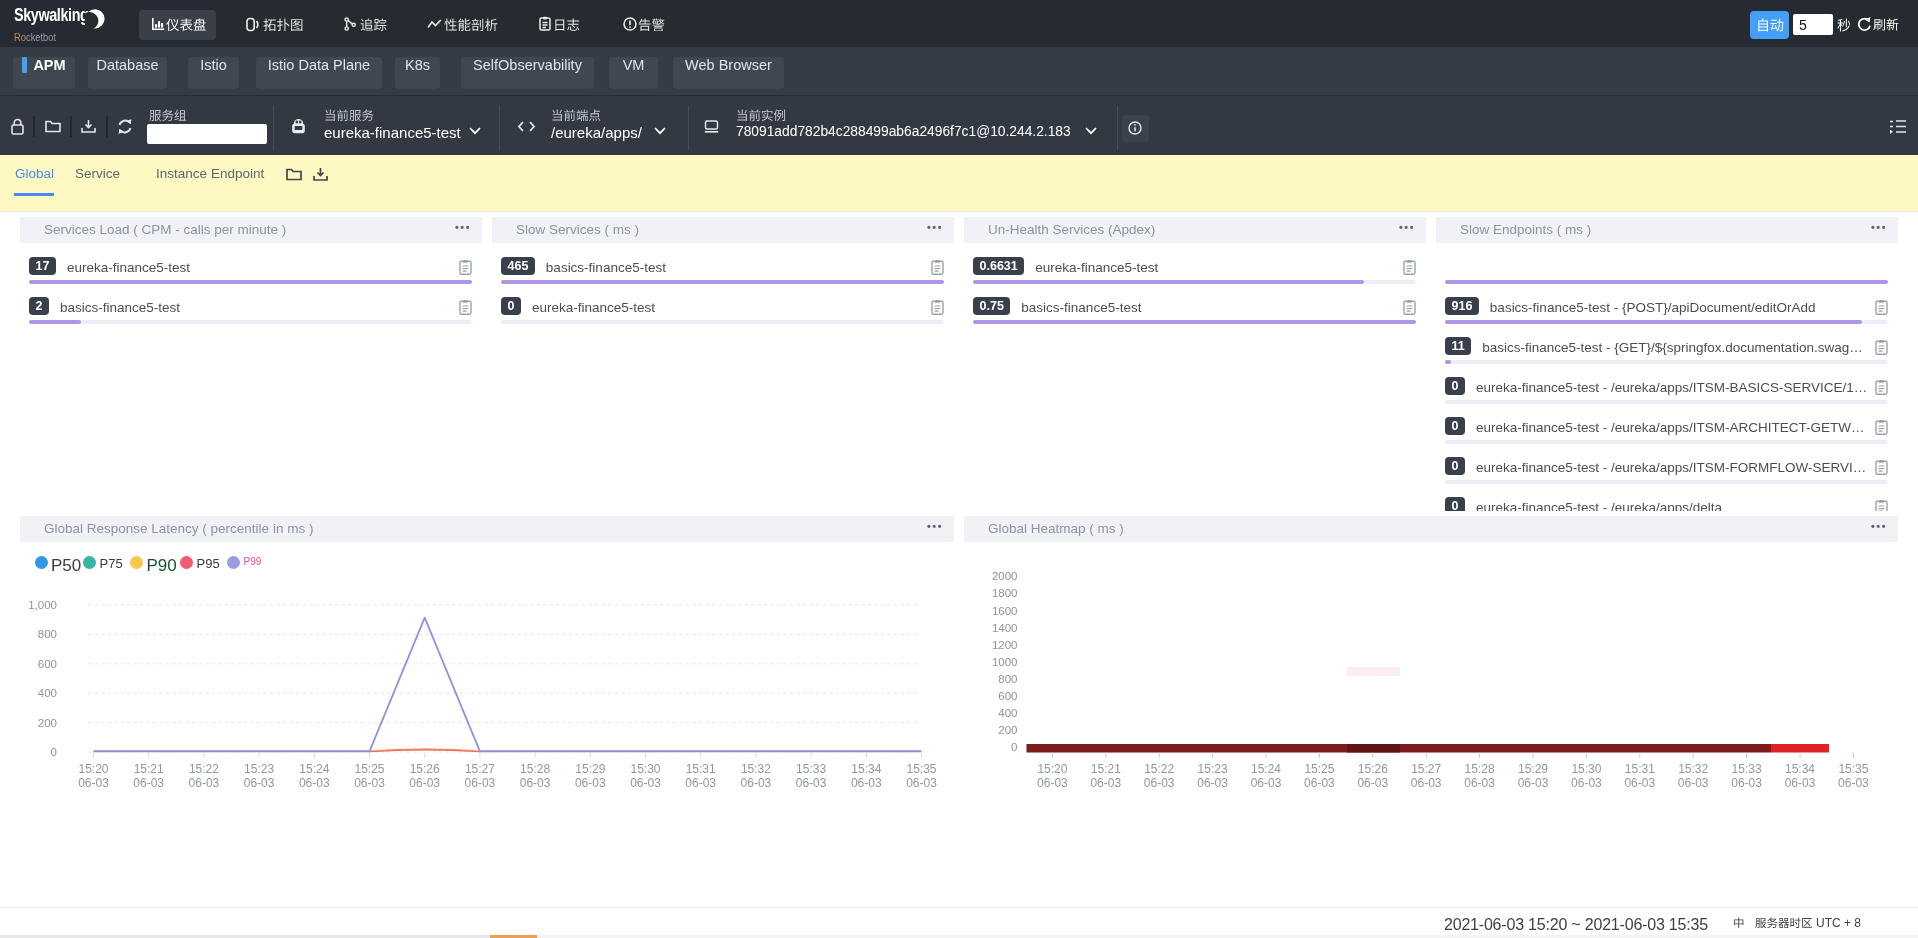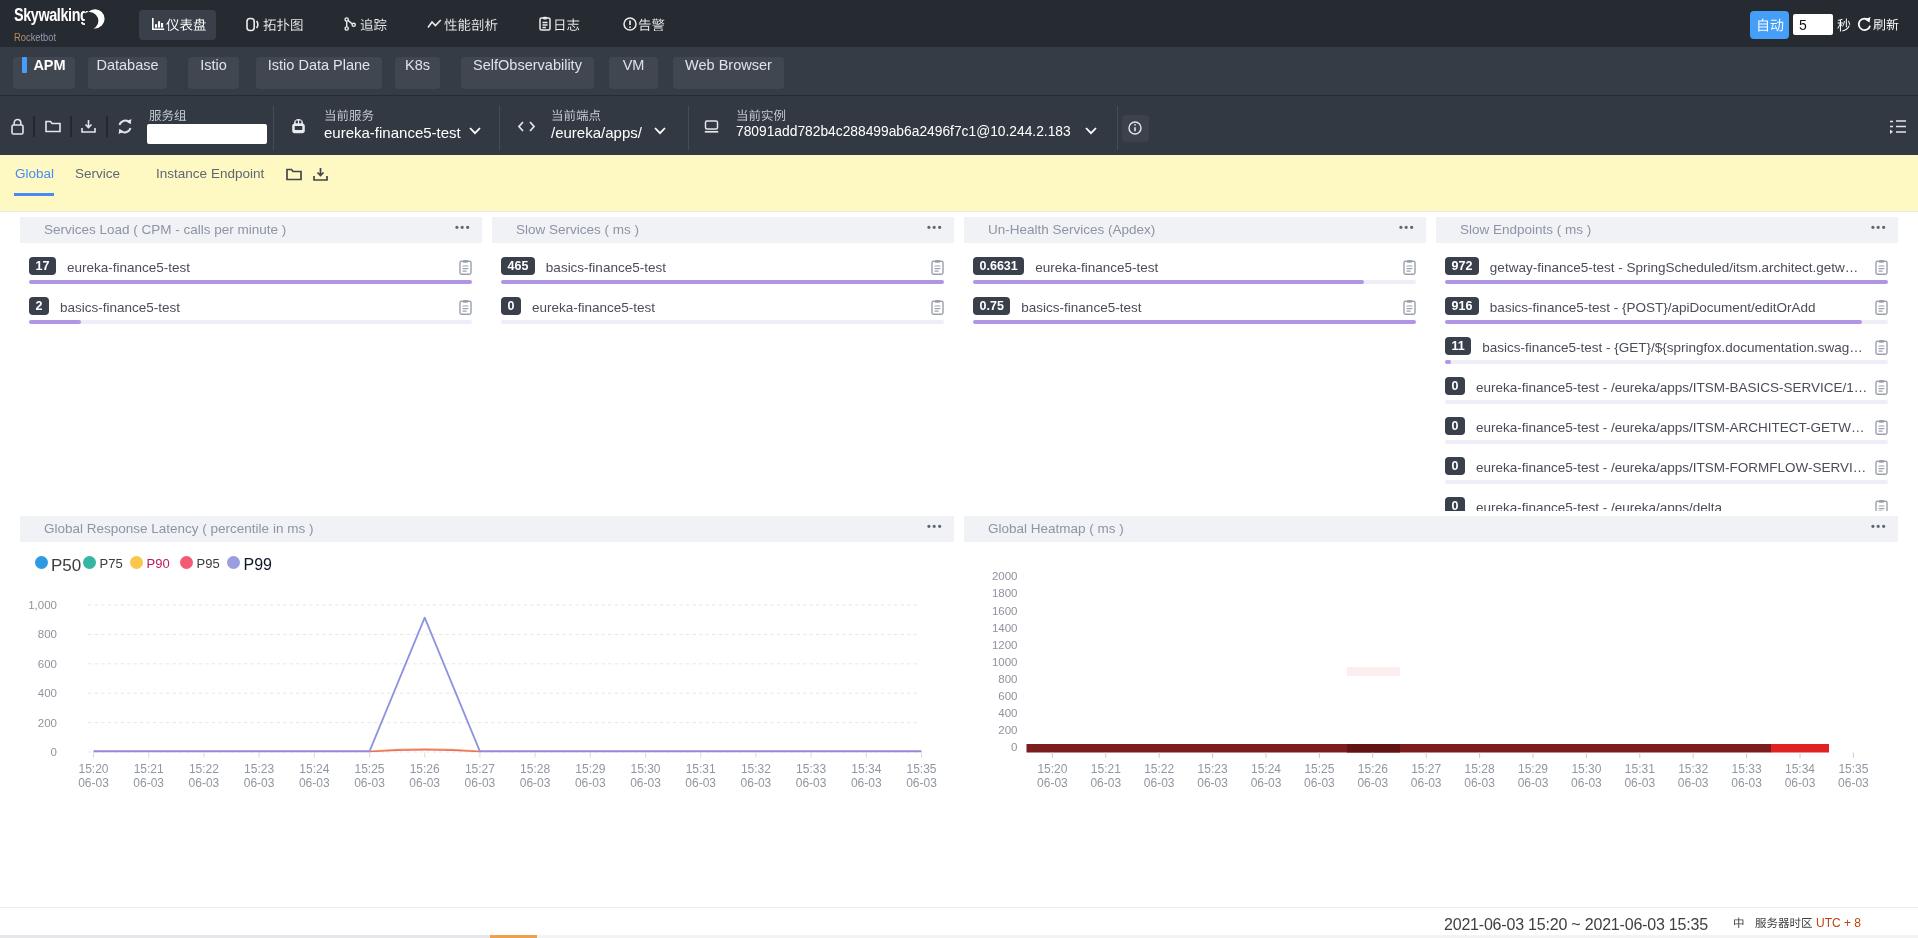--- a/index.html
+++ b/index.html
@@ -327,29 +327,20 @@
       <svg class="clip" width="13" height="16" viewBox="0 0 13 16" fill="none" stroke="#9ba1ac" stroke-width="1.4">
         <rect x="1" y="2.2" width="11" height="13" rx="1.6"></rect>
         <rect x="4" y="1" width="5" height="2.8" rx="0.9" fill="#9ba1ac" stroke="none"></rect>
         <path d="M3.6 7h5.8M3.6 9.6h5.8M3.6 12.2h4" stroke-width="1.2"></path>
       </svg>
     </div>
 <div class="bar" style="top:102.5px;background:#b095e5"></div>
 </div>
 <div class="card" style="left:1436px;top:217px;height:294px;overflow:hidden">
 <div class="chead">Slow Endpoints ( ms )<span class="dots">•••</span></div>
-<div class="item" style="top:40px">
-      <span class="badge">972</span>
-      <span class="iname">getway-finance5-test - SpringScheduled/itsm.architect.getw…</span>
-      <svg class="clip" width="13" height="16" viewBox="0 0 13 16" fill="none" stroke="#9ba1ac" stroke-width="1.4">
-        <rect x="1" y="2.2" width="11" height="13" rx="1.6"></rect>
-        <rect x="4" y="1" width="5" height="2.8" rx="0.9" fill="#9ba1ac" stroke="none"></rect>
-        <path d="M3.6 7h5.8M3.6 9.6h5.8M3.6 12.2h4" stroke-width="1.2"></path>
-      </svg>
-    </div>
 <div class="bar" style="top:62.5px;background:#b095e5"></div>
 <div class="item" style="top:80px">
       <span class="badge">916</span>
       <span class="iname">basics-finance5-test - {POST}/apiDocument/editOrAdd</span>
       <svg class="clip" width="13" height="16" viewBox="0 0 13 16" fill="none" stroke="#9ba1ac" stroke-width="1.4">
         <rect x="1" y="2.2" width="11" height="13" rx="1.6"></rect>
         <rect x="4" y="1" width="5" height="2.8" rx="0.9" fill="#9ba1ac" stroke="none"></rect>
         <path d="M3.6 7h5.8M3.6 9.6h5.8M3.6 12.2h4" stroke-width="1.2"></path>
       </svg>
     </div>
@@ -407,25 +398,25 @@
     </div>
 
 </div>
 <div class="card" style="left:20px;top:516px;width:934px;height:300px">
 <div class="chead">Global Response Latency ( percentile in ms )<span class="dots">•••</span></div>
 <div class="abs" style="left:14.5px;top:40px;width:13px;height:13px;border-radius:50%;background:#2f9ae3"></div>
 <div class="abs" style="left:31.0px;top:40px;font-size:17px;color:#3c3c3c">P50</div>
 <div class="abs" style="left:63px;top:40px;width:13px;height:13px;border-radius:50%;background:#35b5a2"></div>
 <div class="abs" style="left:79.5px;top:40px;font-size:13px;color:#3c3c3c">P75</div>
 <div class="abs" style="left:110px;top:40px;width:13px;height:13px;border-radius:50%;background:#f8c74b"></div>
-<div class="abs" style="left:126.5px;top:40px;font-size:13px;color:#be185d">P90</div>
+<div class="abs" style="left:126.5px;top:40px;font-size:17px;color:#14532d">P90</div>
 <div class="abs" style="left:160px;top:40px;width:13px;height:13px;border-radius:50%;background:#f35b75"></div>
 <div class="abs" style="left:176.5px;top:40px;font-size:13px;color:#3c3c3c">P95</div>
 <div class="abs" style="left:207px;top:40px;width:13px;height:13px;border-radius:50%;background:#9a9ee0"></div>
-<div class="abs" style="left:223.5px;top:40px;font-size:16px;color:#0f172a">P99</div>
+<div class="abs" style="left:223.5px;top:40px;font-size:10px;color:#ec4899">P99</div>
 <svg class="abs" style="left:0;top:0" width="934" height="300" viewBox="0 0 934 300">
       <line x1="68" y1="89.0" x2="898" y2="89.0" stroke="#e7e8ec" stroke-width="1" stroke-dasharray="3.5 3"></line>
       <text x="37" y="93.0" text-anchor="end" font-size="11.5" fill="#8e939d">1,000</text>
       <line x1="68" y1="118.4" x2="898" y2="118.4" stroke="#e7e8ec" stroke-width="1" stroke-dasharray="3.5 3"></line>
       <text x="37" y="122.4" text-anchor="end" font-size="11.5" fill="#8e939d">800</text>
       <line x1="68" y1="147.8" x2="898" y2="147.8" stroke="#e7e8ec" stroke-width="1" stroke-dasharray="3.5 3"></line>
       <text x="37" y="151.8" text-anchor="end" font-size="11.5" fill="#8e939d">600</text>
       <line x1="68" y1="177.2" x2="898" y2="177.2" stroke="#e7e8ec" stroke-width="1" stroke-dasharray="3.5 3"></line>
       <text x="37" y="181.2" text-anchor="end" font-size="11.5" fill="#8e939d">400</text>
       <line x1="68" y1="206.6" x2="898" y2="206.6" stroke="#e7e8ec" stroke-width="1" stroke-dasharray="3.5 3"></line>
@@ -560,16 +551,16 @@
 <svg class="ck" style="width:11.5px;height:11.5px;position:absolute;left:1733px;top:917px" viewBox="0 0 1000 1000" fill="#414141">
     <use href="#u4e2d" x="0"></use>
   </svg>
 <svg class="ck" style="width:57.5px;height:11.5px;position:absolute;left:1755px;top:917px" viewBox="0 0 5000 1000" fill="#414141">
     <use href="#u670d" x="0"></use>
     <use href="#u52a1" x="1000"></use>
     <use href="#u5668" x="2000"></use>
     <use href="#u65f6" x="3000"></use>
     <use href="#u533a" x="4000"></use>
   </svg>
-<div class="abs" style="left:1816px;top:916px;font-size:12px;color:#c2410c">UTC + 8</div>
+<div class="abs" style="left:1816px;top:916px;font-size:12px;color:#404040">UTC + 8</div>
 <div class="abs" style="left:0;top:935px;width:490px;height:3px;background:#e7e7e9"></div>
 <div class="abs" style="left:537px;top:935px;width:1381px;height:3px;background:#f3f3f4"></div>
 <div class="abs" style="left:490px;top:935px;width:47px;height:3px;background:#efa04f"></div>
 
 </body></html>

